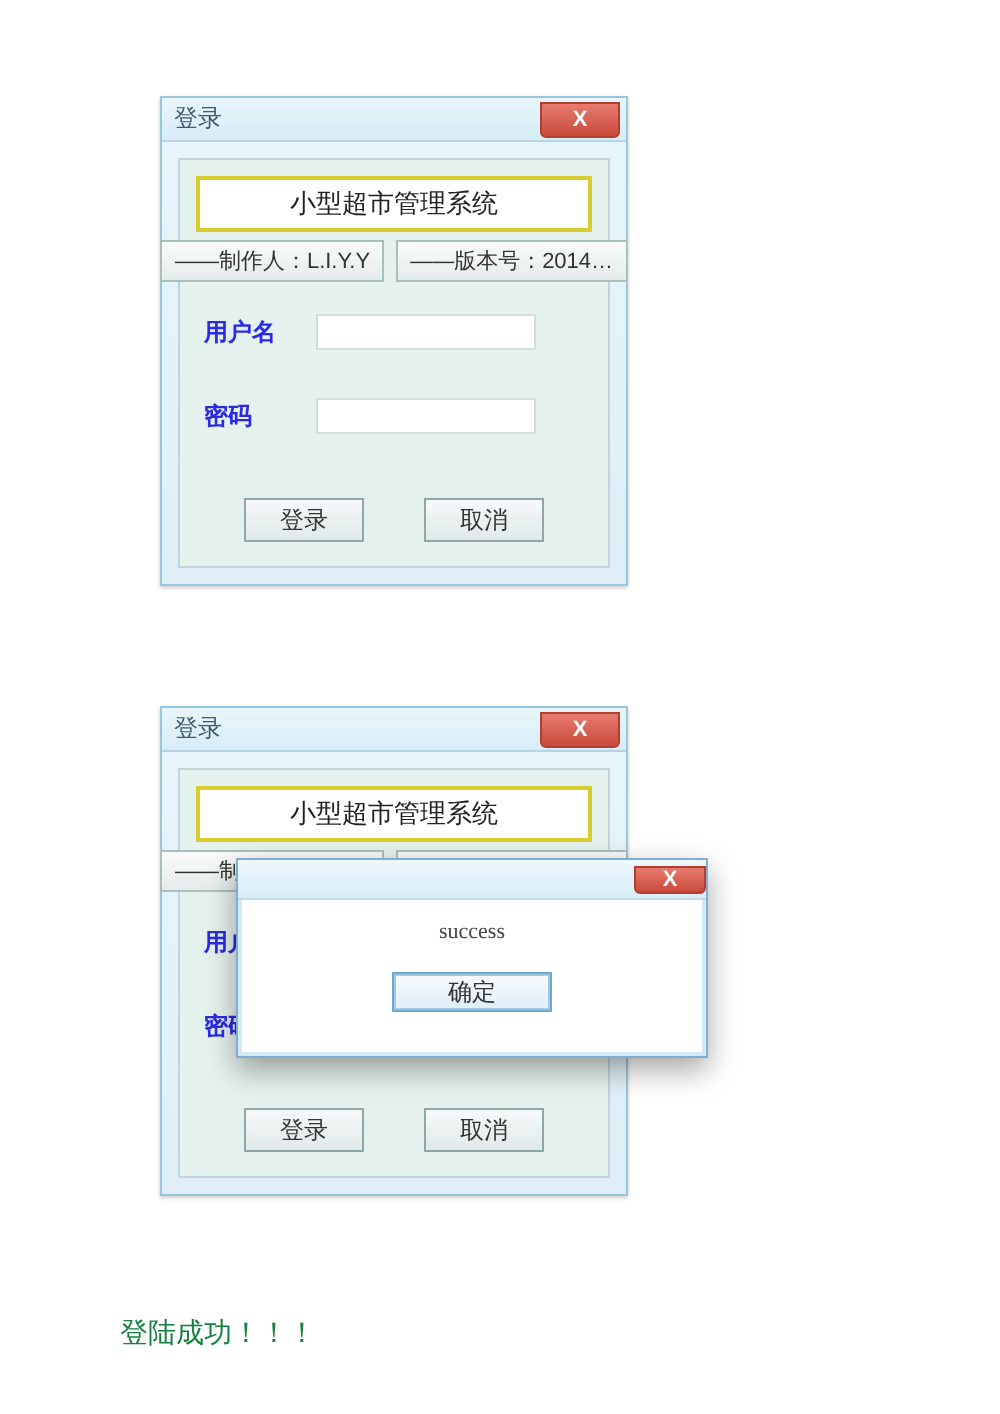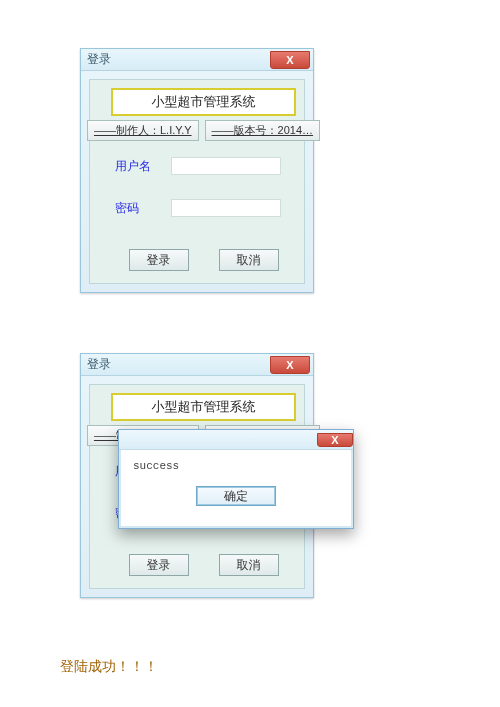--- a/index.html
+++ b/index.html
@@ -59,21 +59,21 @@
   }
   .tb-close2 {
     width: 36px;
   }
   .win-body {
     padding: 8px;
   }
   .inner-panel {
     background: #e5f1ed;
     border: 1px solid #bcd6d9;
-    padding: 8px 8px 12px 21px;
+    padding: 8px 8px 12px 8px;
   }
   .header-box {
     border: 2px solid #d8cc2f;
     background: #fff;
     text-align: center;
     padding: 3px 0;
     font-size: 13px;
     color: #222;
     margin-bottom: 4px;
   }
@@ -83,34 +83,34 @@
     margin-bottom: 8px;
     justify-content: center;
   }
   .sub-btn {
     background: linear-gradient(#fafbfb, #e4eceb);
     border: 1px solid #a9bfbc;
     font-size: 11px;
     padding: 2px 6px;
     color: #333;
     white-space: nowrap;
-    text-decoration: underline;
   }
   .form-area {
     padding: 8px 4px 4px 4px;
   }
   .form-row {
     display: flex;
     align-items: center;
     margin-bottom: 24px;
   }
   .form-label {
     width: 56px;
     color: #2a2ae6;
     font-size: 12px;
+    font-weight: bold;
   }
   .form-input {
     width: 110px;
     height: 18px;
     background: #fff;
     border: 1px solid #d0dedd;
     font-family: Arial, sans-serif;
     letter-spacing: 2px;
     padding: 0 4px;
     font-size: 12px;
@@ -155,41 +155,42 @@
     justify-content: flex-end;
     align-items: center;
   }
   .modal-body {
     padding: 10px 14px 8px 14px;
   }
   .modal-message {
     font-size: 11px;
     color: #444;
     margin-bottom: 14px;
-    font-family: Liberation Mono, monospace;
+    font-family: Liberation Serif, serif;
+    text-align: center;
   }
   .modal-btnrow {
     text-align: center;
   }
   .modal-ok {
     width: 80px;
     height: 20px;
     background: linear-gradient(#f6fbff, #dfeef8);
     border: 1px solid #6fa7c8;
     font-size: 12px;
     color: #333;
     cursor: pointer;
     box-shadow: 0 0 0 1px #9ecae4 inset;
   }
   .caption-text {
     margin-left: 60px;
     margin-top: 36px;
     font-family: SimSun, serif;
     font-size: 14px;
-    color: #a16207;
+    color: #15803d;
   }
 </style>
 </head>
 <body>
 
 <div class="screenshot-wrap">
   <div class="window">
     <div class="titlebar">
       <span class="titlebar-title">登录</span>
       <div class="titlebar-buttons">

